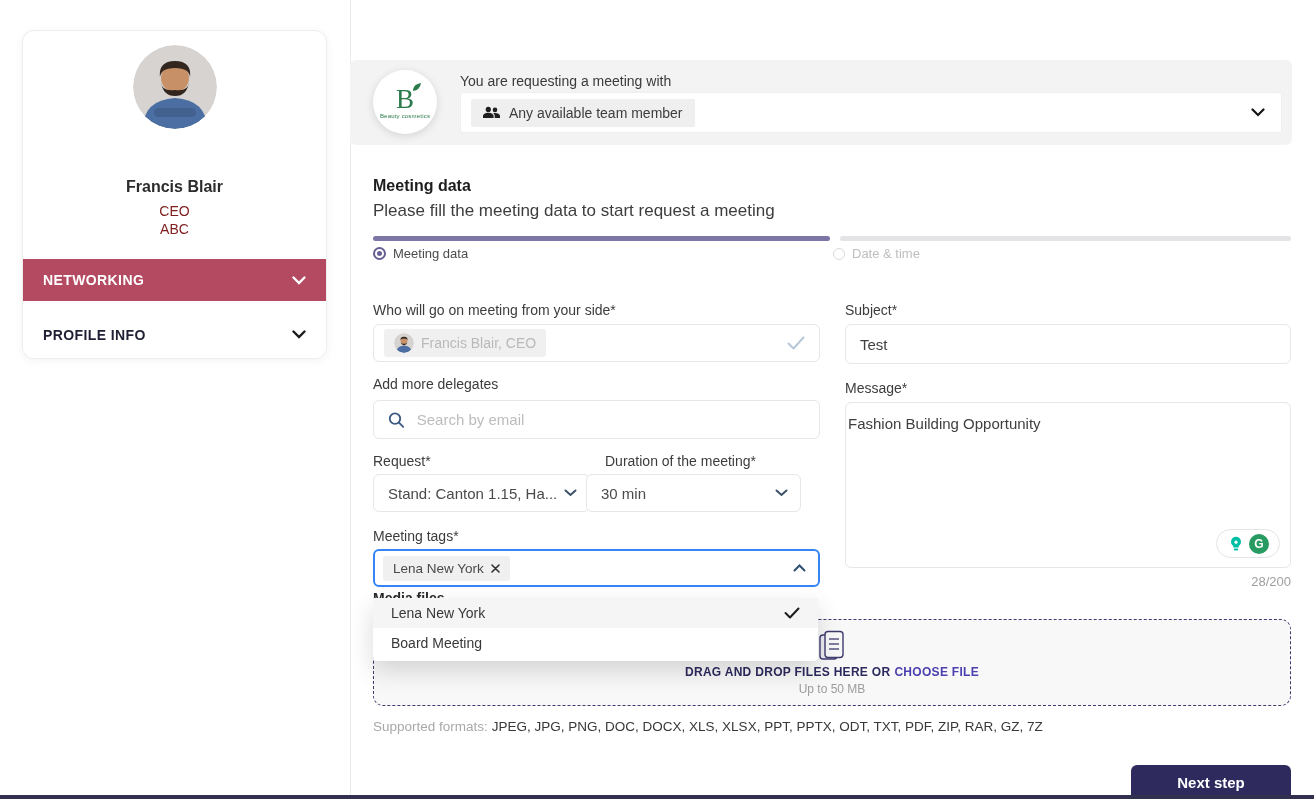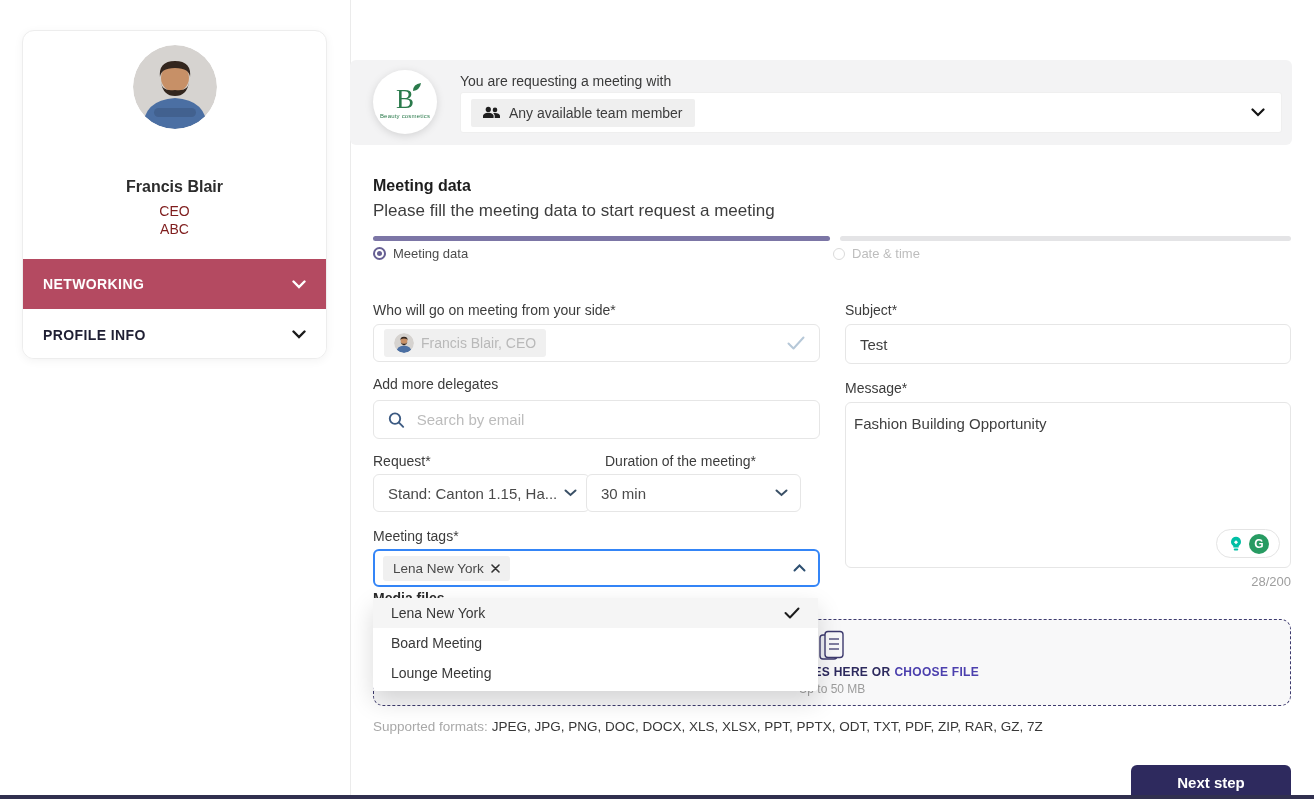--- a/index.html
+++ b/index.html
@@ -10,21 +10,21 @@
   
   .profile-card { position:absolute; left:22px; top:30px; width:305px; height:329px;
     background:#fff; border:1px solid #ededed; border-radius:12px;
     box-shadow:0 2px 10px rgba(0,0,0,.05); overflow:hidden; }
   .avatar-lg { position:absolute; left:50%; transform:translateX(-50%); top:14px; width:84px; height:84px; border-radius:50%; }
   .profile-name { position:absolute; top:147px; width:100%; text-align:center; font-size:16px; font-weight:700; color:#2c2c2c; }
   .profile-role, .profile-company { position:absolute; width:100%; text-align:center; font-size:14px; color:#7f1d1d; }
   .profile-role { top:172px; } .profile-company { top:190px; }
   .profile-preview { position:absolute; top:218px; width:100%; display:flex; justify-content:center; align-items:center; gap:7px;
     font-size:14px; font-weight:700; color:#2e2a5e; cursor:pointer; }
-  .menu-item { position:absolute; left:0; width:100%; height:50px; display:flex; align-items:center;
+  .menu-item { position:absolute; left:0; width:100%; height:42px; display:flex; align-items:center;
     padding:0 20px; font-size:14px; font-weight:700; letter-spacing:.4px; cursor:pointer; }
   .menu-item .chev { margin-left:auto; }
   .menu-networking { top:228px; background:#b44a61; color:#fff; }
   .menu-profile { top:278px; height:51px; background:#fff; color:#1f1f33; }
 
   
   .page-title { position:absolute; left:352px; top:10px; font-size:23px; font-weight:700; color:#161616; }
 
   
   .request-panel { position:absolute; left:350px; top:60px; width:942px; height:85px; background:#f3f3f4; border-radius:6px; }
@@ -60,21 +60,21 @@
   .avatar-sm { width:20px; height:20px; border-radius:50%; }
   .check-soft { position:absolute; right:14px; }
   input.txt { border:none; outline:none; background:transparent; font-family:inherit; font-size:15px; color:#3f3f3f; width:100%; }
   input.txt::placeholder { color:#bcbcbc; }
   .select-text { font-size:15px; color:#4a4a4a; margin-left:14px; }
   .field .chev { position:absolute; right:12px; }
   .tags-field { border:2px solid #3485f7; }
   .tag-chip { margin-left:8px; background:#f0f0f0; border-radius:3px; padding:5px 10px; font-size:13.5px; color:#4a4a4a;
     display:flex; align-items:center; gap:7px; }
   .msg-area { position:absolute; left:845px; top:402px; width:446px; height:166px; background:#fff; border:1px solid #e6e6e6;
-    border-radius:6px; padding:12px 8px; font-size:15px; color:#3f3f3f; }
+    border-radius:6px; padding:12px 2px; font-size:15px; color:#3f3f3f; }
   .grammarly { position:absolute; right:10px; bottom:9px; width:64px; height:29px; background:#fff; border:1px solid #e4e4e4;
     border-radius:15px; display:flex; align-items:center; justify-content:center; gap:4px; cursor:pointer; }
   .g-badge { width:20px; height:20px; border-radius:50%; background:#279b62; color:#fff; font-size:12px; font-weight:700;
     display:flex; align-items:center; justify-content:center; }
   .counter { position:absolute; left:845px; top:574px; width:446px; text-align:right; font-size:13px; color:#9e9e9e; }
 
   
   .dropdown { position:absolute; left:373px; top:598px; width:445px; background:#fff; z-index:6;
     box-shadow:0 10px 24px rgba(0,0,0,.15); border-radius:0 0 4px 4px; padding-bottom:3px; }
   .dd-item { height:30px; display:flex; align-items:center; padding:0 18px; font-size:14px; color:#383838; cursor:pointer; }
@@ -261,23 +261,20 @@
   <div class="dropdown">
     <div class="dd-item selected">
       <span>Lena New York</span>
       <svg class="dd-check" width="16" height="12" viewBox="0 0 16 12">
         <path d="M1.5 6 L6 10.5 L14.5 1.5" stroke="#1c1c1c" stroke-width="2" fill="none" stroke-linecap="round" stroke-linejoin="round"></path>
       </svg>
     </div>
     <div class="dd-item">
       <span>Board Meeting</span>
     </div>
-    <div class="dd-item">
-      <span>Lounge Meeting</span>
-    </div>
   </div>
 
   <div class="upload-box">
     <svg width="28" height="32" viewBox="0 0 28 32">
       <rect x="2" y="5" width="17" height="24" rx="3" fill="#eceef3" stroke="#3d3a6e" stroke-width="1.4"></rect>
       <rect x="7" y="1.5" width="18" height="26" rx="3" fill="#f8f8f9" stroke="#3d3a6e" stroke-width="1.4"></rect>
       <line x1="11" y1="9" x2="21" y2="9" stroke="#3d3a6e" stroke-width="1.3"></line>
       <line x1="11" y1="14" x2="21" y2="14" stroke="#3d3a6e" stroke-width="1.3"></line>
       <line x1="11" y1="19" x2="21" y2="19" stroke="#3d3a6e" stroke-width="1.3"></line>
     </svg>

